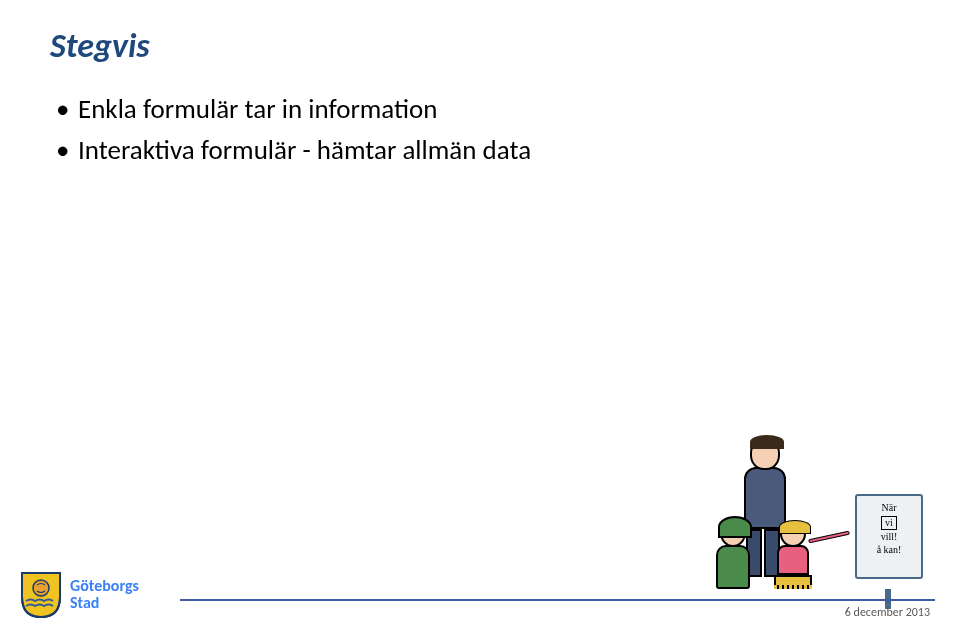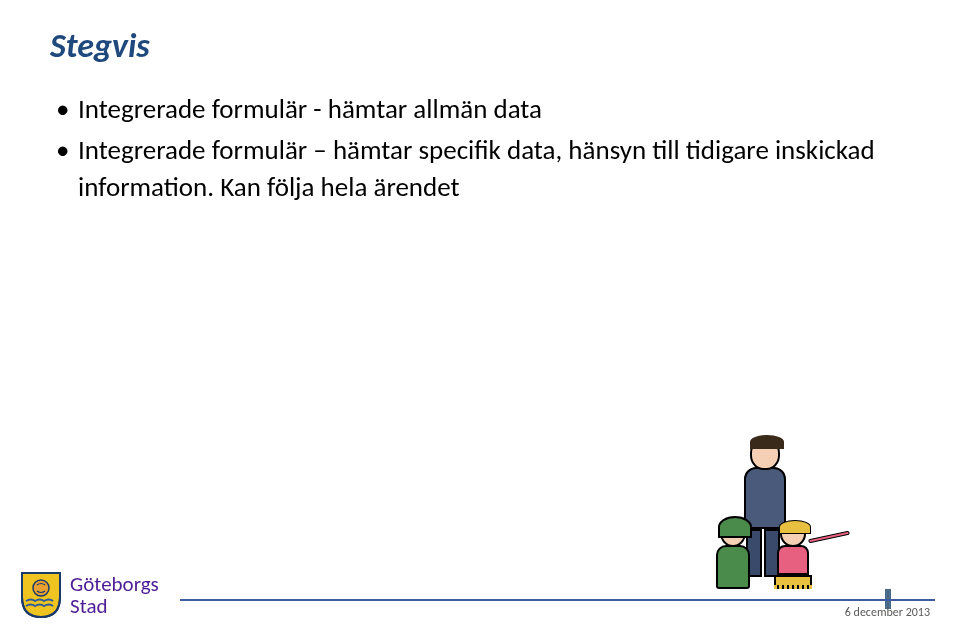--- a/index.html
+++ b/index.html
@@ -63,23 +63,24 @@
       left: 20px;
       display: flex;
       align-items: center;
       gap: 8px;
     }
     .crest {
       width: 42px;
       height: 48px;
     }
     .logo-text {
-      font-size: 21px;
-      color: #4c1d95;
+      font-size: 16px;
+      color: #3b82f6;
       line-height: 1.05;
+      font-weight: bold;
     }
     .footer-line {
       position: absolute;
       bottom: 28px;
       left: 180px;
       right: 25px;
       height: 2px;
       background: #3d5ca3;
     }
     .footer-date {
@@ -277,27 +278,33 @@
     }
   </style>
 </head>
 <body>
 
 <div class="slide">
   <h1 class="title">Stegvis</h1>
 
   <div class="content">
     <ul class="bullet-list">
-      <li>Integrerade formulär - hämtar allmän data</li>
-      <li>Integrerade formulär – hämtar specifik data, hänsyn till tidigare inskickad information. Kan följa hela ärendet</li>
+      <li>Enkla formulär tar in information</li>
+      <li>Interaktiva formulär - hämtar allmän data</li>
     </ul>
   </div>
 
   <div class="illustration">
     <div class="sign-board">
+      <div class="board">
+        <div>När</div>
+        <span class="vi">vi</span>
+        <div>vill!</div>
+        <div>å kan!</div>
+      </div>
       <div class="board-pole"></div>
     </div>
     <div class="people">
       <div class="person-dad">
         <div class="dad-head">
             <div class="dad-hair"></div>
           </div>
         <div class="dad-body"></div>
         <div class="dad-legs">
           <div class="dad-leg"></div>

